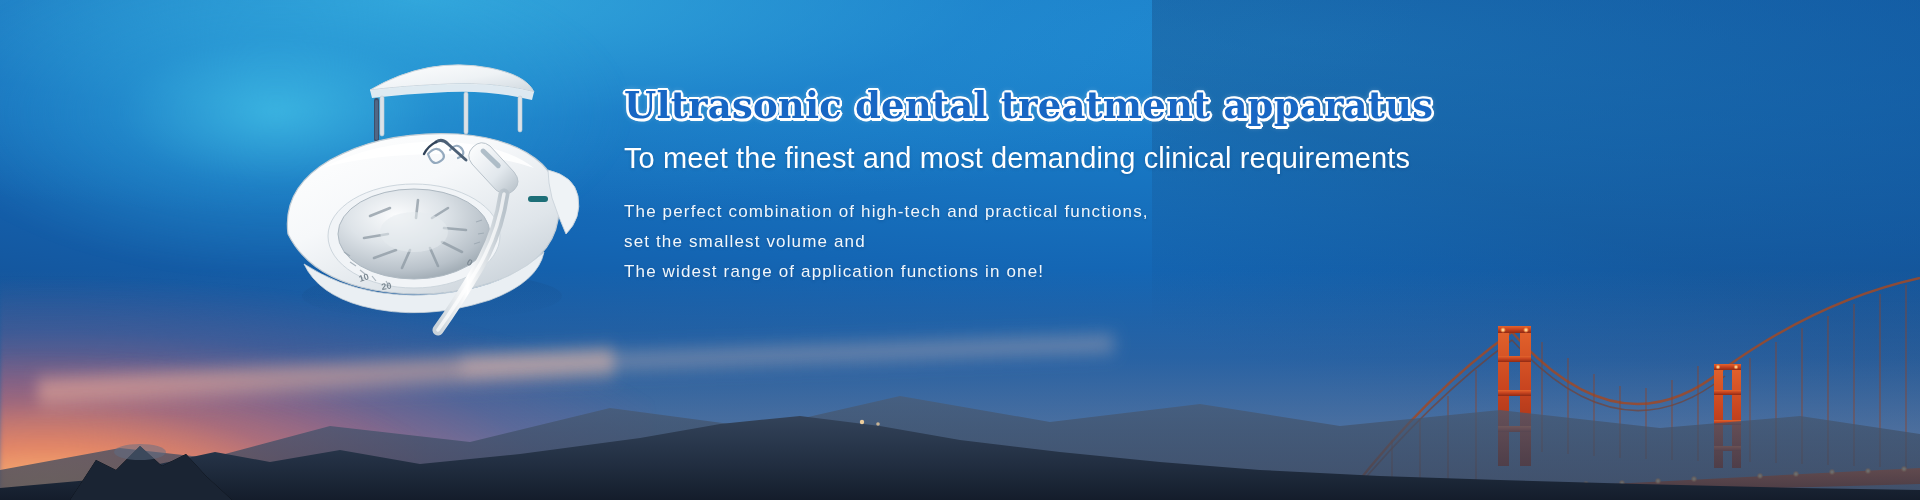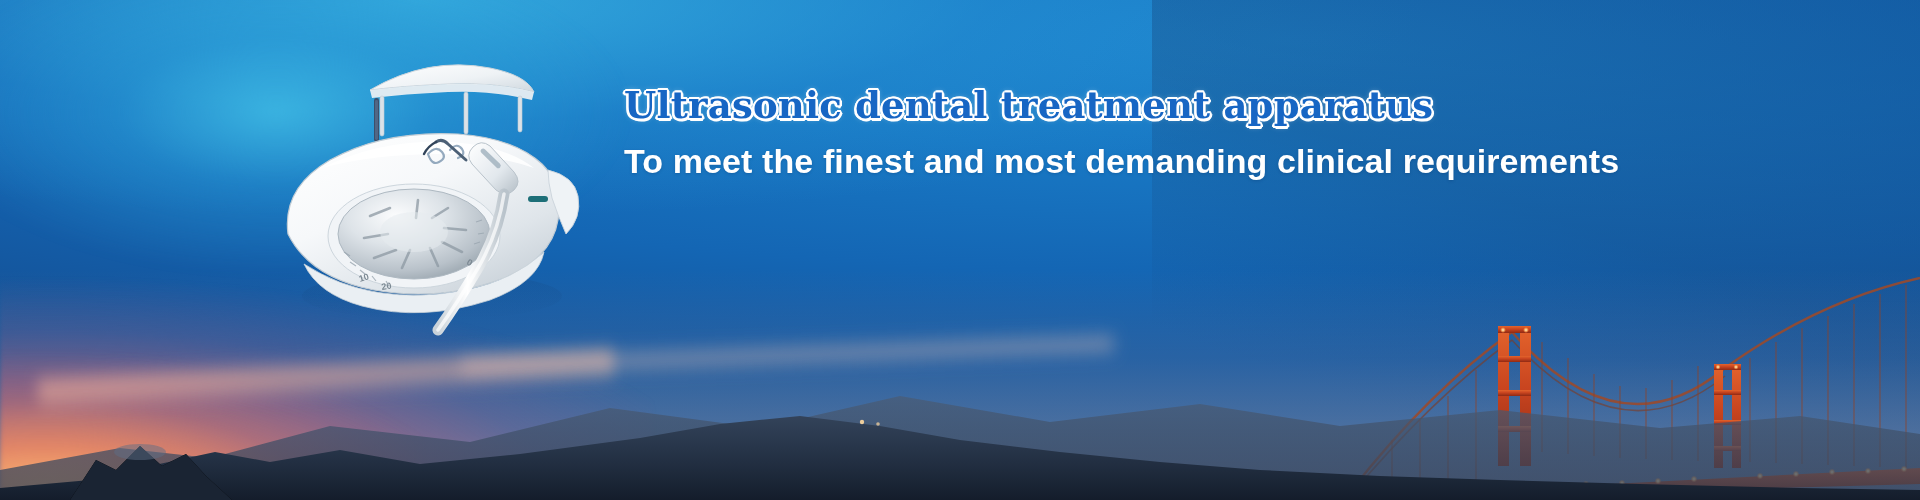--- a/index.html
+++ b/index.html
@@ -73,21 +73,21 @@
     font-family:"DejaVu Serif", serif;
     font-size:37px; font-weight:700; line-height:1.08;
     color:#1766c4; letter-spacing:.2px; white-space:nowrap;
     text-shadow:
        2px 0 0 #fff, -2px 0 0 #fff, 0 2px 0 #fff, 0 -2px 0 #fff,
        1.5px 1.5px 0 #fff, -1.5px 1.5px 0 #fff, 1.5px -1.5px 0 #fff, -1.5px -1.5px 0 #fff,
        2.5px 1px 0 #fff, -2.5px 1px 0 #fff, 1px 2.5px 0 #fff, 1px -2.5px 0 #fff,
        0 0 6px rgba(255,255,255,.55);
   }
   .subtitle{
-    margin-top:16px; font-size:34px; font-weight:700; color:#ffffff;
+    margin-top:16px; font-size:29px; font-weight:400; color:#ffffff;
     letter-spacing:.1px; white-space:nowrap;
     text-shadow:0 1px 3px rgba(10,50,100,.28);
   }
   .body{ margin-top:22px; }
   .body-line{
     font-size:17px; font-weight:300; color:#f2f7fb;
     letter-spacing:1.15px; line-height:1.78; white-space:nowrap;
     text-shadow:0 1px 3px rgba(10,50,100,.30);
   }
 </style>
@@ -337,15 +337,20 @@
 
     <path d="M252 156 Q246 196 226 230 Q206 264 186 292" stroke="url(#pHose)" stroke-width="11" fill="none" stroke-linecap="round"></path>
     <path d="M252 156 Q246 196 226 230 Q206 264 186 292" stroke="#ffffff" stroke-width="3.5" fill="none" stroke-linecap="round" opacity=".7"></path>
 
     <path d="M296 132 Q322 138 326 158 Q330 180 314 196 Q306 178 300 160 Q296 144 296 132 Z" fill="#eff3f6" stroke="#cbd4db" stroke-width=".9"></path>
   </svg>
 
   <div class="copy">
     <div class="title">Ultrasonic dental treatment apparatus</div>
     <div class="subtitle">To meet the finest and most demanding clinical requirements</div>
+    <div class="body">
+      <div class="body-line">The perfect combination of high-tech and practical functions,</div>
+      <div class="body-line">set the smallest volume and</div>
+      <div class="body-line">The widest range of application functions in one!</div>
+    </div>
   </div>
 
 </div>
 
 </body></html>

